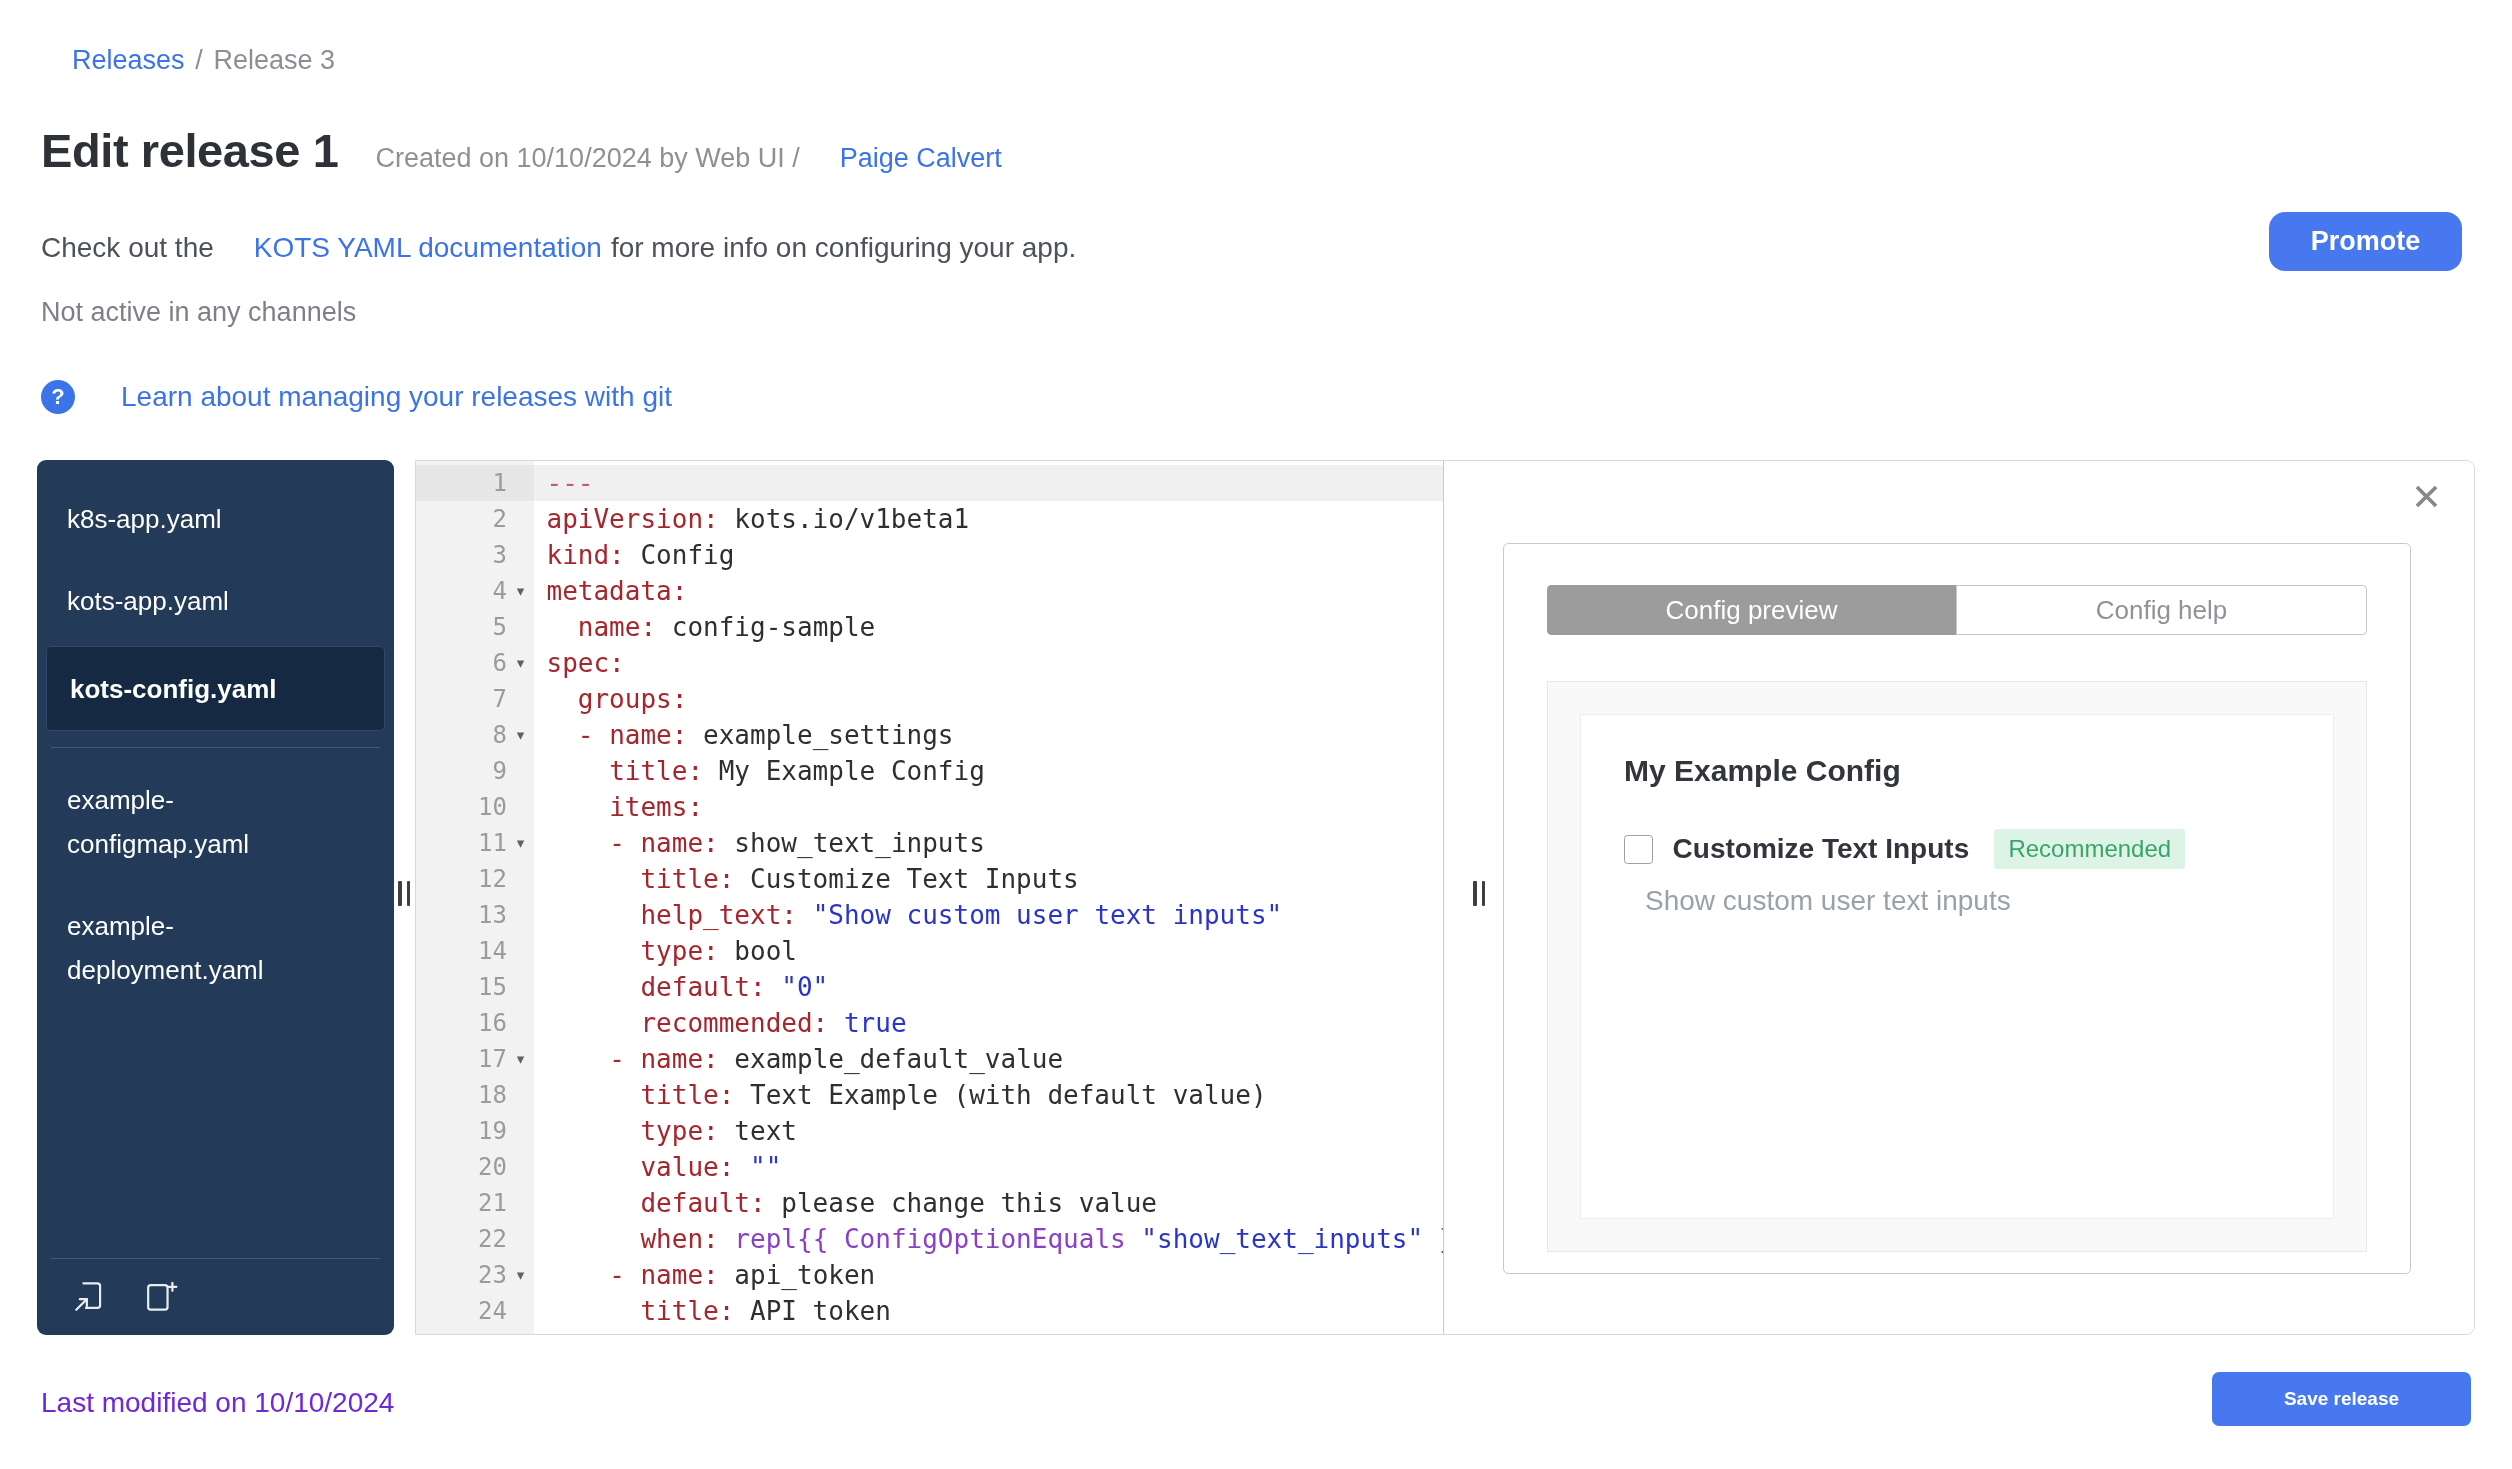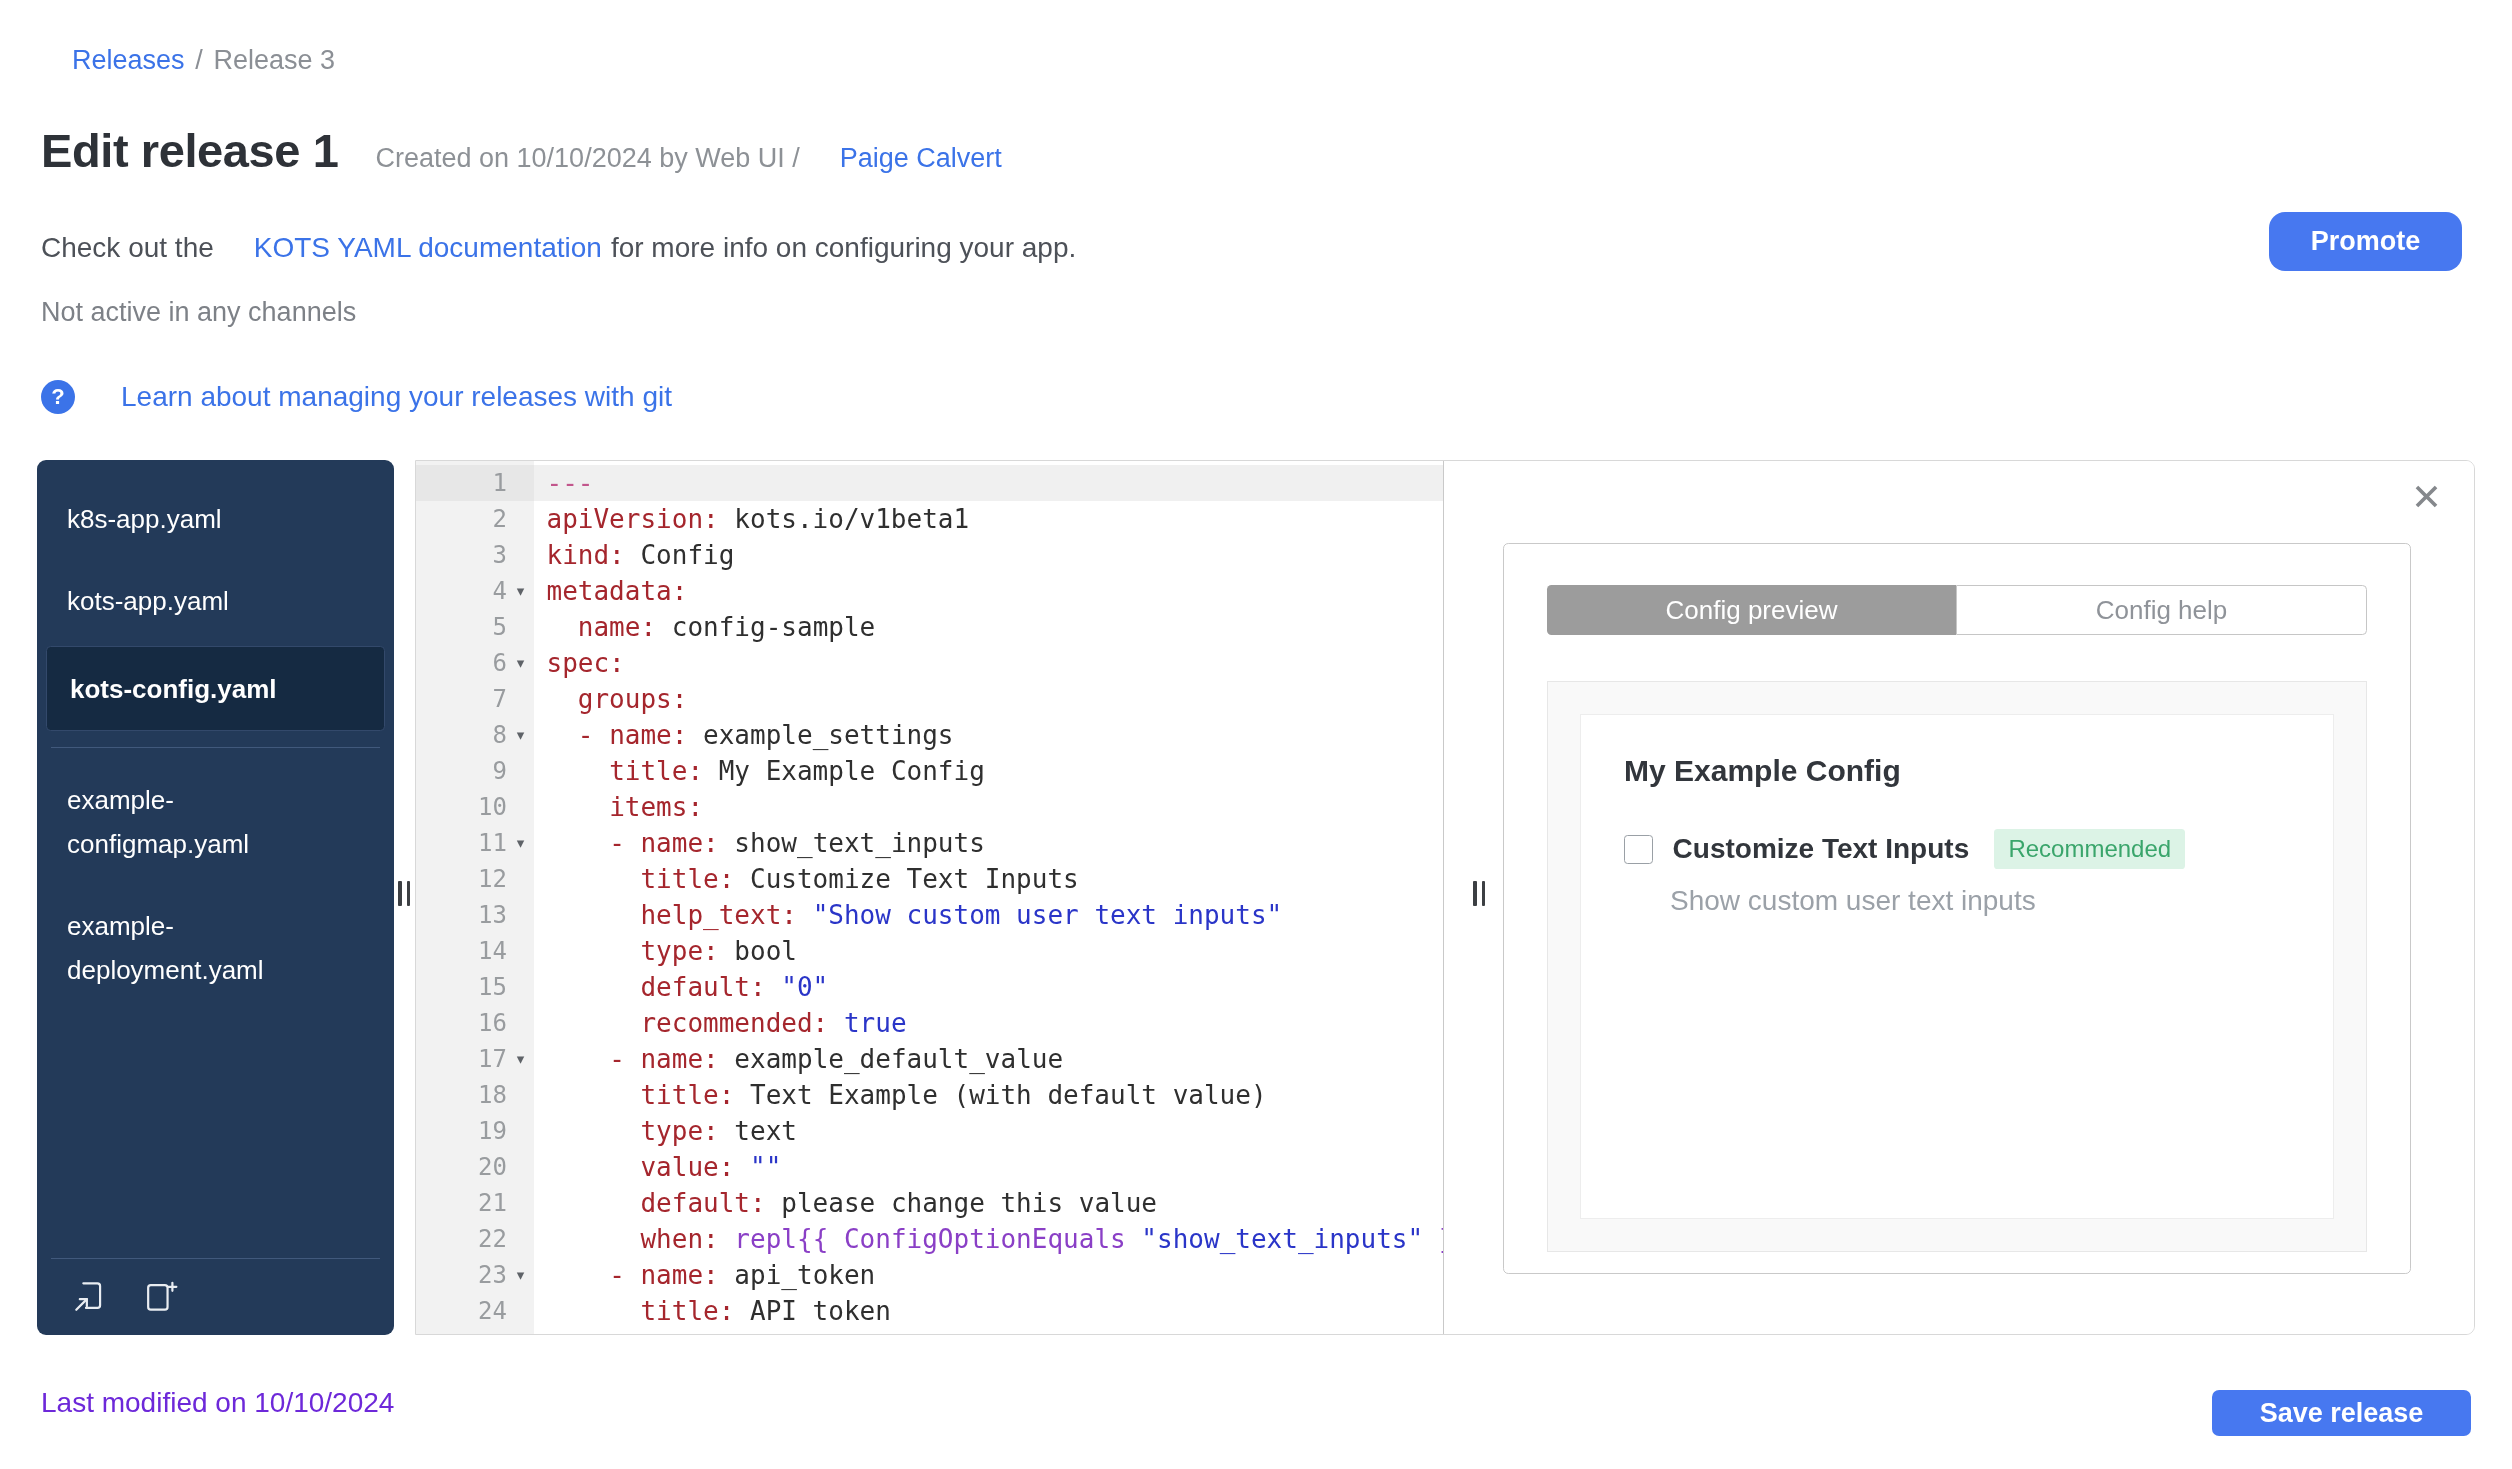--- a/index.html
+++ b/index.html
@@ -75,27 +75,27 @@
   .tab{flex:1;display:flex;align-items:center;justify-content:center;font-size:26px;cursor:pointer;box-sizing:border-box;}
   .tab.active{background:#9c9c9c;color:#ffffff;border-radius:4.5px 0 0 4.5px;}
   .tab.inactive{background:#ffffff;color:#8f9399;border:0.9px solid #c6c6c6;border-radius:0 4.5px 4.5px 0;}
   .config-area{margin-top:46px;flex:1;background:#f9f9f9;border:0.9px solid #e7e7e7;overflow:hidden;}
   .config-card{margin:32px;height:505px;background:#ffffff;border:0.9px solid #ededed;padding:39px 43px;box-sizing:border-box;}
   .group-title{font-size:30px;font-weight:700;color:#32363c;}
   .item-row{margin-top:41px;display:flex;align-items:center;gap:19.6px;}
   .checkbox{width:27px;height:27px;border:1.8px solid #9aa0a6;border-radius:3.6px;background:#fff;flex:none;cursor:pointer;}
   .item-label{font-size:28px;font-weight:700;color:#32363c;cursor:pointer;}
   .badge{background:#dcf3e6;color:#3aa56b;font-size:24px;padding:6.2px 14.3px;border-radius:3.6px;margin-left:5.3px;}
-  .item-help{margin-top:16px;margin-left:46px;font-size:28px;color:#9ba1a8;}
+  .item-help{margin-top:16px;margin-left:21px;font-size:28px;color:#9ba1a8;}
 
   
   .last-modified{position:absolute;left:41px;top:1387px;font-size:28px;color:#6d28d9;}
-  .save-btn{position:absolute;right:41px;top:1372px;width:259px;height:46px;background:#4778f0;color:#fff;
-    font-family:"Liberation Sans",sans-serif;font-size:27px;font-weight:700;border:none;border-radius:7.1px;
-    display:flex;align-items:center;justify-content:center;cursor:pointer;margin-top:18px;}
+  .save-btn{position:absolute;right:41px;top:1372px;width:259px;height:54px;background:#4778f0;color:#fff;
+    font-family:"Liberation Sans",sans-serif;font-size:19px;font-weight:700;border:none;border-radius:7.1px;
+    display:flex;align-items:center;justify-content:center;cursor:pointer;}
 </style>
 </head>
 <body>
 
 <div class="page">
 
   <div class="breadcrumb">
     <a class="blue">Releases</a>
     <span class="crumb-sep">/</span>
     <span class="crumb-cur">Release 3</span>

